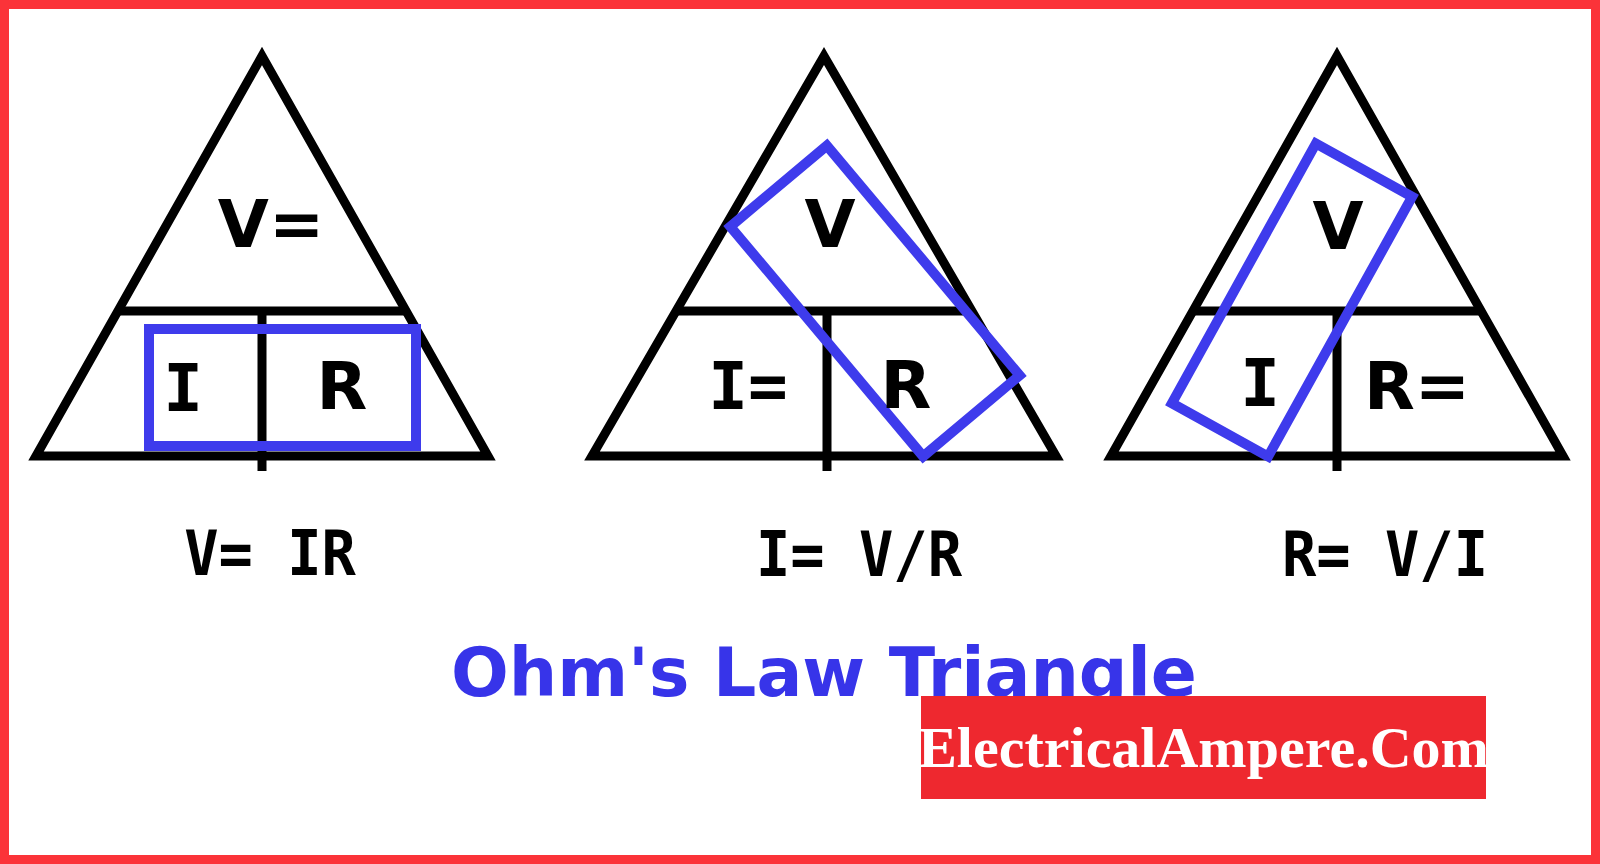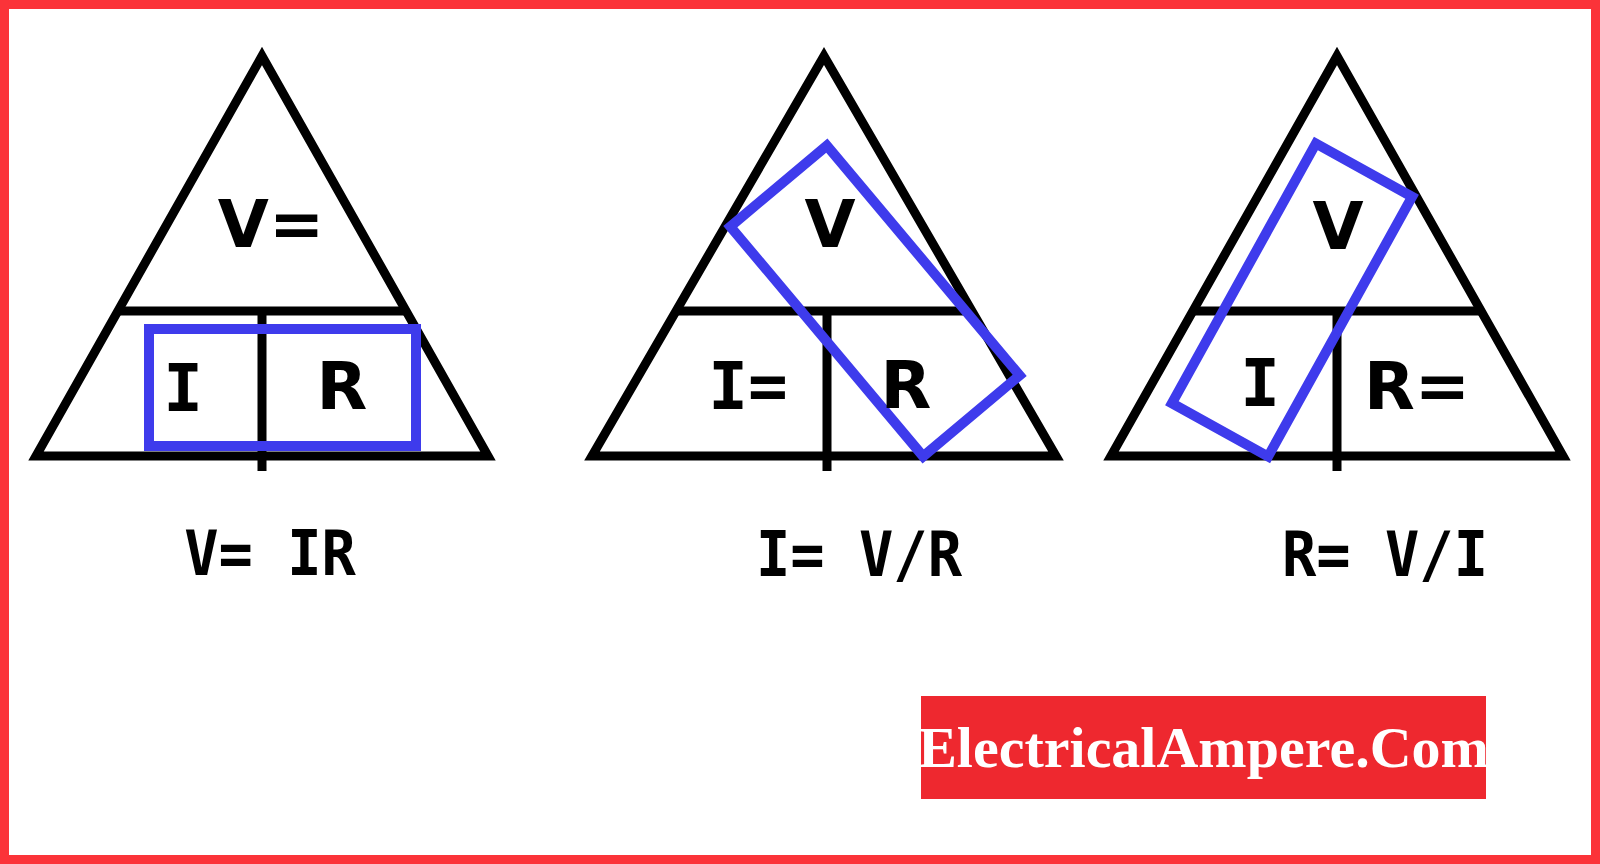--- a/index.html
+++ b/index.html
@@ -125,18 +125,19 @@
   <div class="label" style="left:897px; top:377px;">R</div>
 
   <div class="label" style="left:1329px; top:218px;">V</div>
   <div class="label mono" style="left:1251px; top:375px;">I</div>
   <div class="label" style="left:1408px; top:378px;">R=</div>
 
   <div class="formula" style="left:261px; top:545px;">V= IR</div>
   <div class="formula" style="left:850px; top:546px;">I= V/R</div>
   <div class="formula" style="left:1376px; top:546px;">R= V/I</div>
 
+  <div class="title">Ohm's Law Triangle</div>
 
   <div class="watermark">
     <span class="watermark-text">ElectricalAmpere.Com</span>
   </div>
 
 </div>
 
 </body></html>

